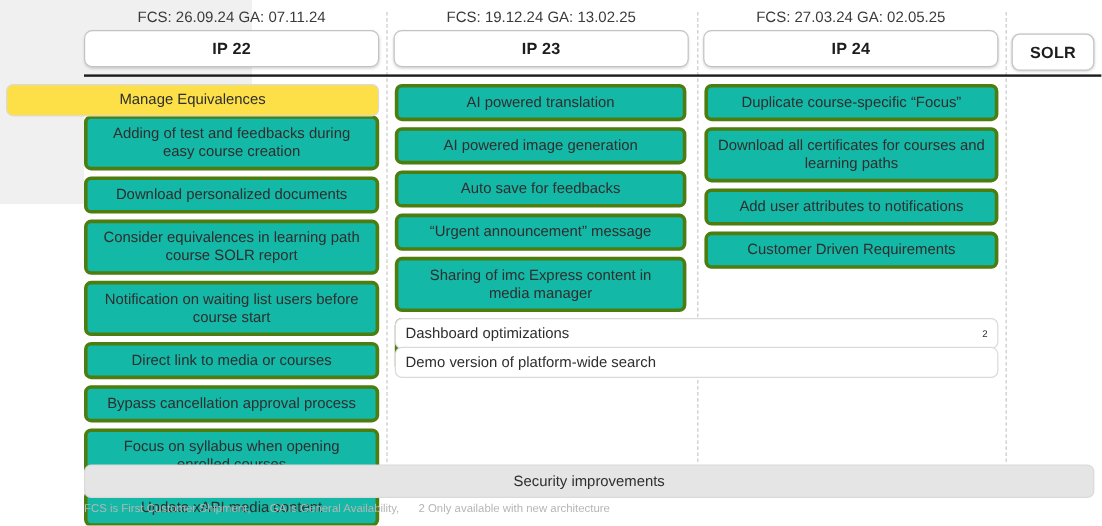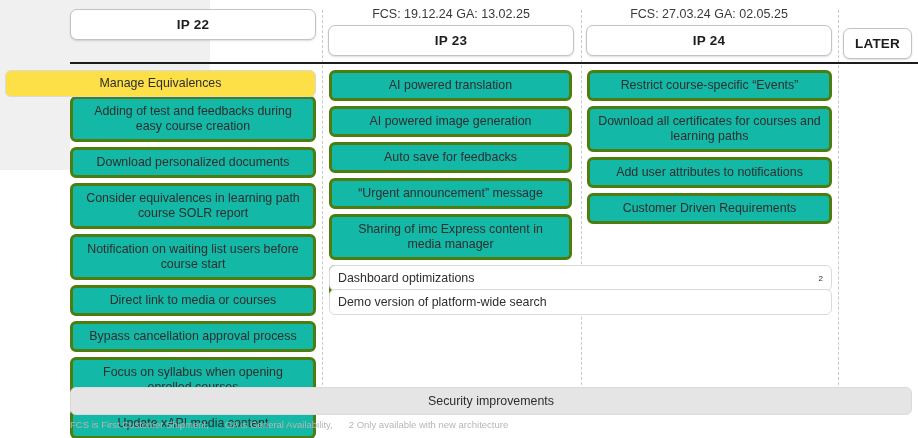--- a/index.html
+++ b/index.html
@@ -225,35 +225,36 @@
 
   <div class="divider d1"></div>
   <div class="divider d2"></div>
   <div class="divider d3"></div>
 
   <div class="rule"></div>
 
   <div class="headers">
 
     <div class="col-head c1">
+      <div class="dates">FCS: 26.09.24 GA: 07.11.24</div>
       <div class="pill">IP 22</div>
     </div>
 
     <div class="col-head c2">
       <div class="dates">FCS: 19.12.24 GA: 13.02.25</div>
       <div class="pill">IP 23</div>
     </div>
 
     <div class="col-head c3">
       <div class="dates">FCS: 27.03.24 GA: 02.05.25</div>
       <div class="pill">IP 24</div>
     </div>
 
     <div class="col-head c4">
-      <div class="pill">LATER</div>
+      <div class="pill">SOLR</div>
     </div>
 
   </div>
 
   <div class="card-wide-left">Manage Equivalences</div>
 
   <div class="col c1" style="top:96px;">
     <div class="card two-line">Adding of test and feedbacks during easy course creation</div>
     <div class="card">Download personalized documents</div>
     <div class="card two-line">Consider equivalences in learning path course SOLR report</div>
@@ -269,21 +270,21 @@
   <div class="col c2">
     <div class="card">AI powered translation</div>
     <div class="card">AI powered image generation</div>
     <div class="card">Auto save for feedbacks</div>
     <div class="card">“Urgent announcement” message</div>
     <div class="card two-line">Sharing of imc Express content in media manager</div>
     <div class="card two-line">Restrict access to imc Express users with new group function</div>
   </div>
 
   <div class="col c3">
-    <div class="card">Restrict course-specific “Events”</div>
+    <div class="card">Duplicate course-specific “Focus”</div>
     <div class="card two-line">Download all certificates for courses and learning paths</div>
     <div class="card">Add user attributes to notifications</div>
     <div class="card">Customer Driven Requirements</div>
   </div>
 
   <div class="span-23 r1">
     <span>Dashboard optimizations</span>
       <span class="sup">2</span>
   </div>
   <div class="span-23 r2">Demo version of platform-wide search</div>

